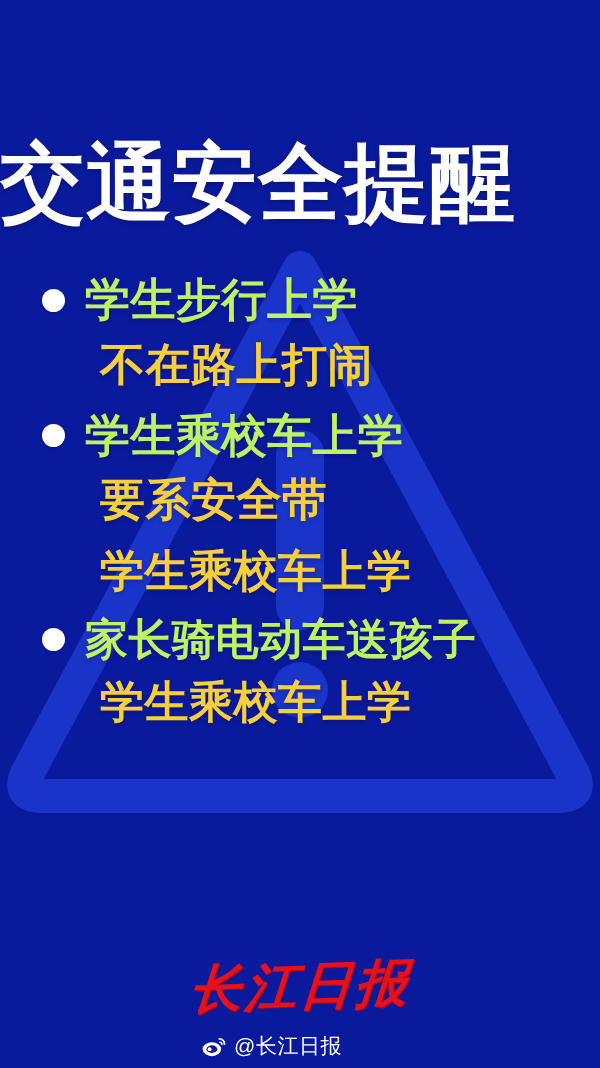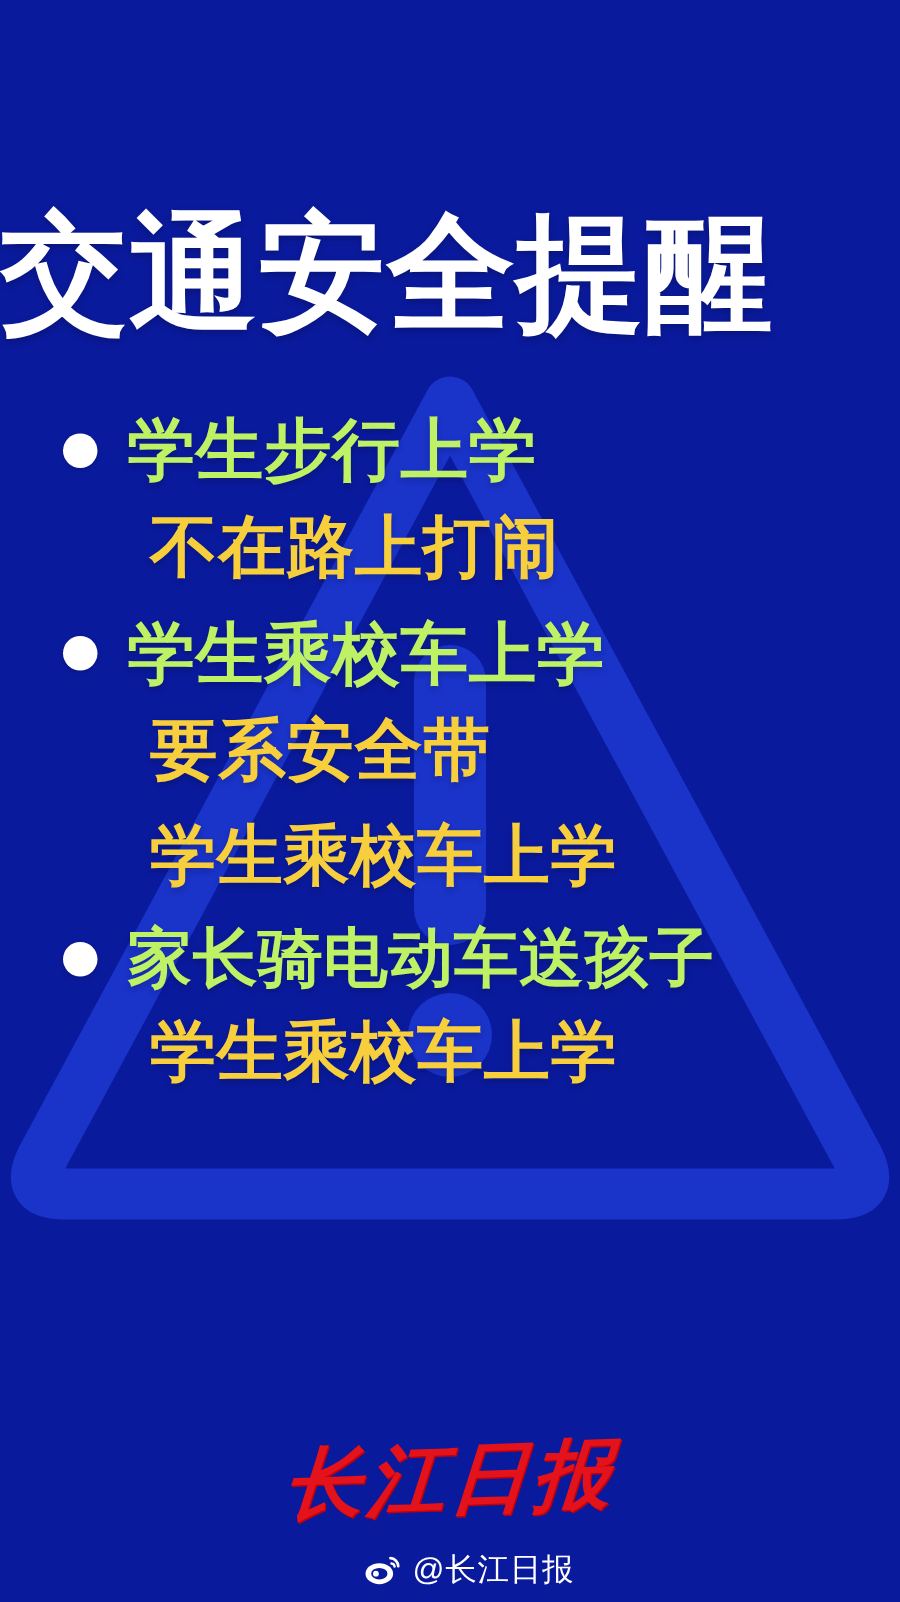--- a/index.html
+++ b/index.html
@@ -120,21 +120,20 @@
   .handle-wrap {
     position: absolute;
     left: 0;
     top: 1032px;
     width: 544px;
     display: flex;
     align-items: center;
     justify-content: center;
     gap: 7px;
     z-index: 3;
-    margin-left: 41px;
   }
   .weibo-icon {
     width: 25px;
     height: 21px;
     flex: 0 0 auto;
     display: block;
   }
   .handle-text {
     color: #ffffff;
     font-size: 21px;

